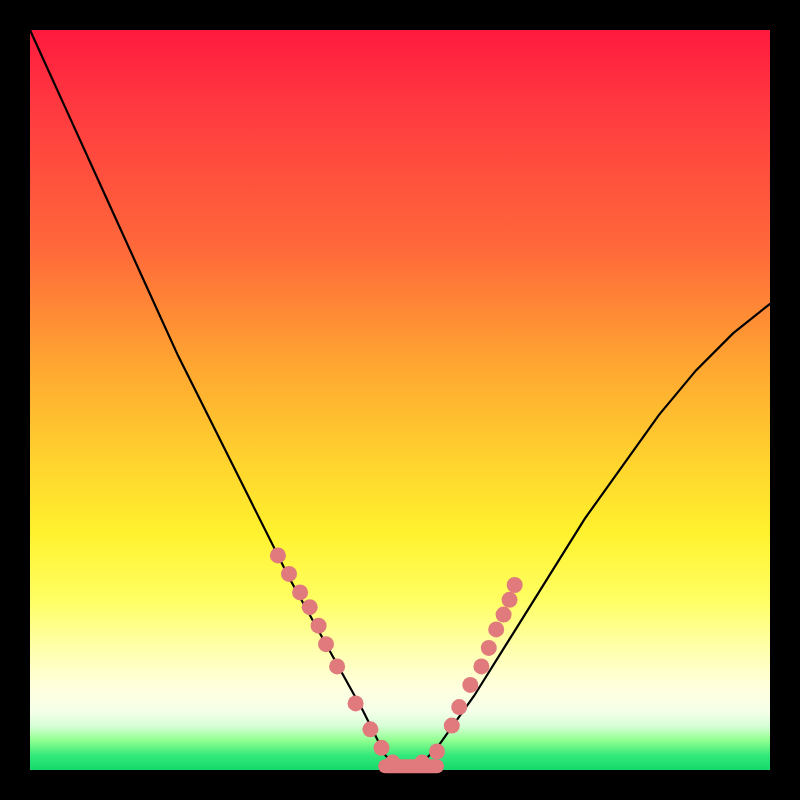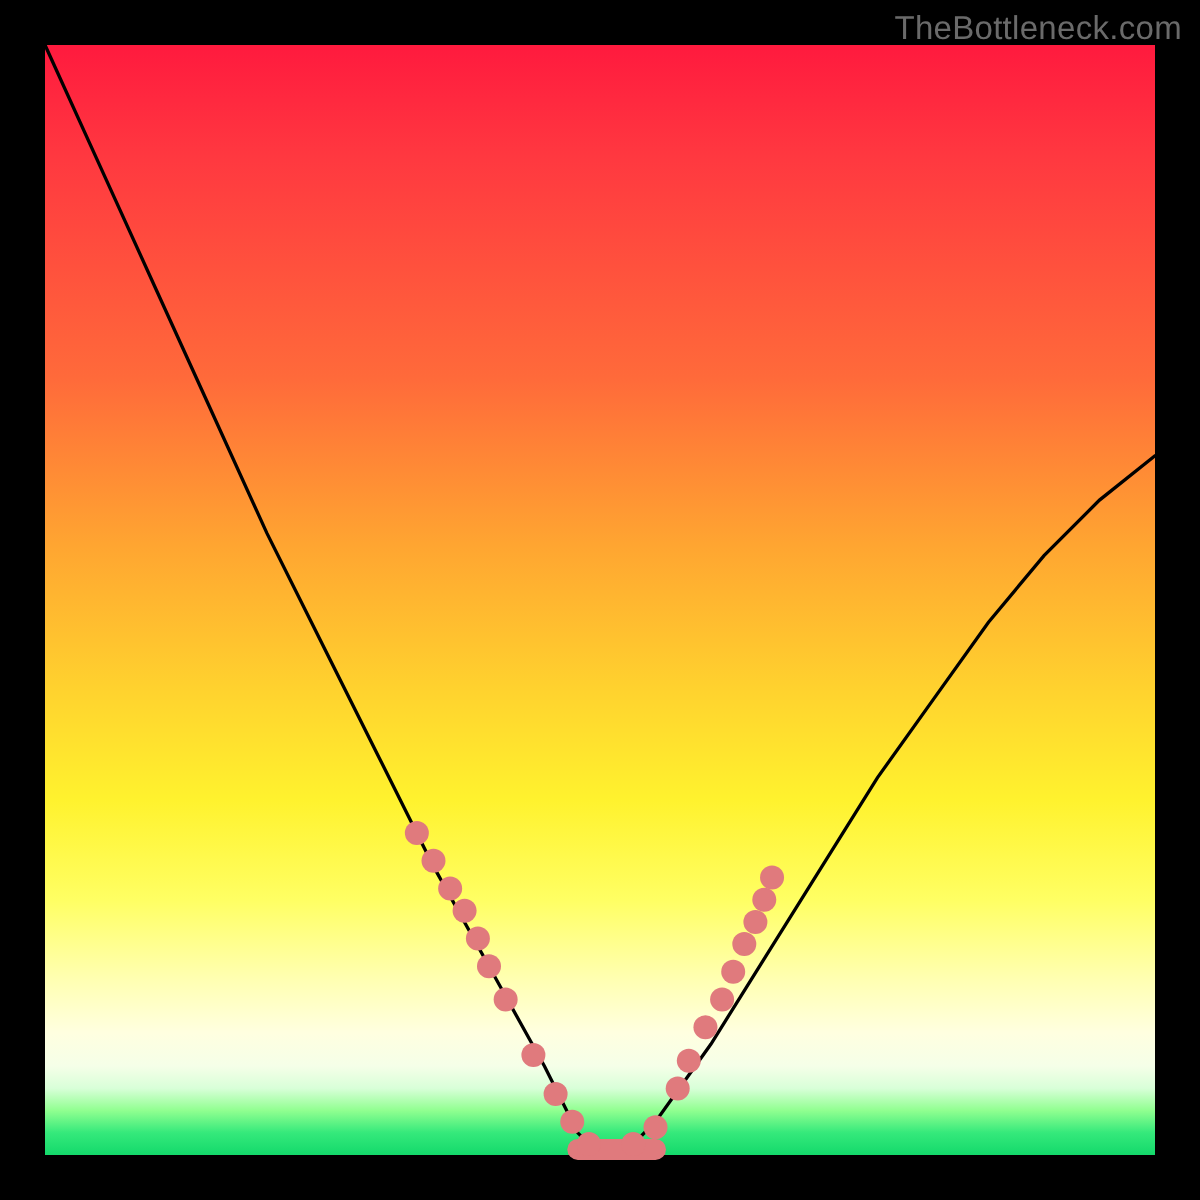--- a/index.html
+++ b/index.html
@@ -60,21 +60,20 @@
     top: 0;
     width: 740px;
     height: 740px;
     overflow: visible;
   }
 </style>
 </head>
 <body>
 
 <div class="frame">
-  <div class="watermark">TheBottleneck.com</div>
   <div class="plot">
     <svg class="curve" viewBox="0 0 740 740">
       <g id="curve-group">
           <path d="M0.0,0.0 L37.0,81.4 L74.0,162.8 L111.0,244.2 L148.0,325.6 L185.0,399.6 L222.0,473.6 L259.0,547.6 L296.0,614.2 L333.0,680.8 L355.2,725.2 L370.0,740.0 L384.8,740.0 L407.0,717.8 L444.0,666.0 L481.0,606.8 L518.0,547.6 L555.0,488.4 L592.0,436.6 L629.0,384.8 L666.0,340.4 L703.0,303.4 L740.0,273.8" fill="none" stroke="#000" stroke-width="2.2" stroke-linecap="round"></path>
         </g>
       <g id="flat-group">
           <line x1="355.2" x2="407.00000000000006" y1="736.3" y2="736.3" stroke="#e07a7d" stroke-width="14" stroke-linecap="round"></line>
         </g>
       <g id="marker-group">
           <circle cx="247.9" cy="525.4" r="8" fill="#e07a7d"></circle>

